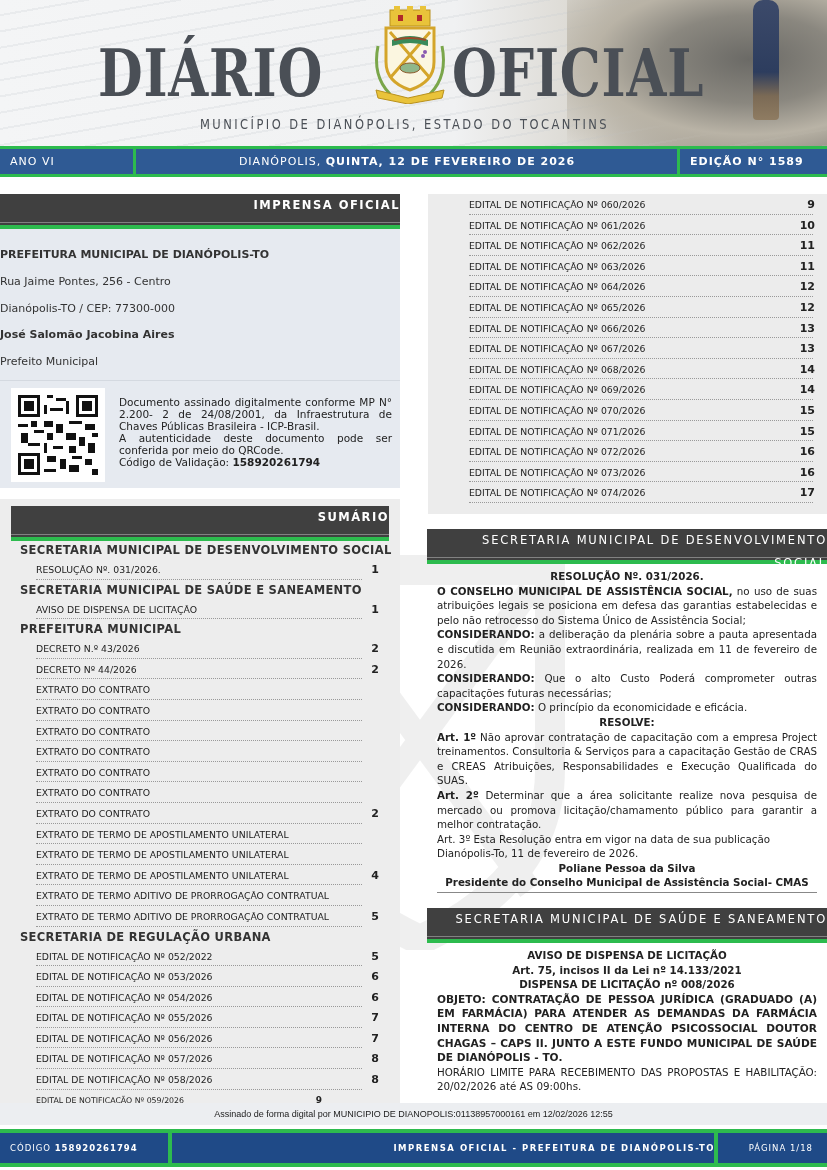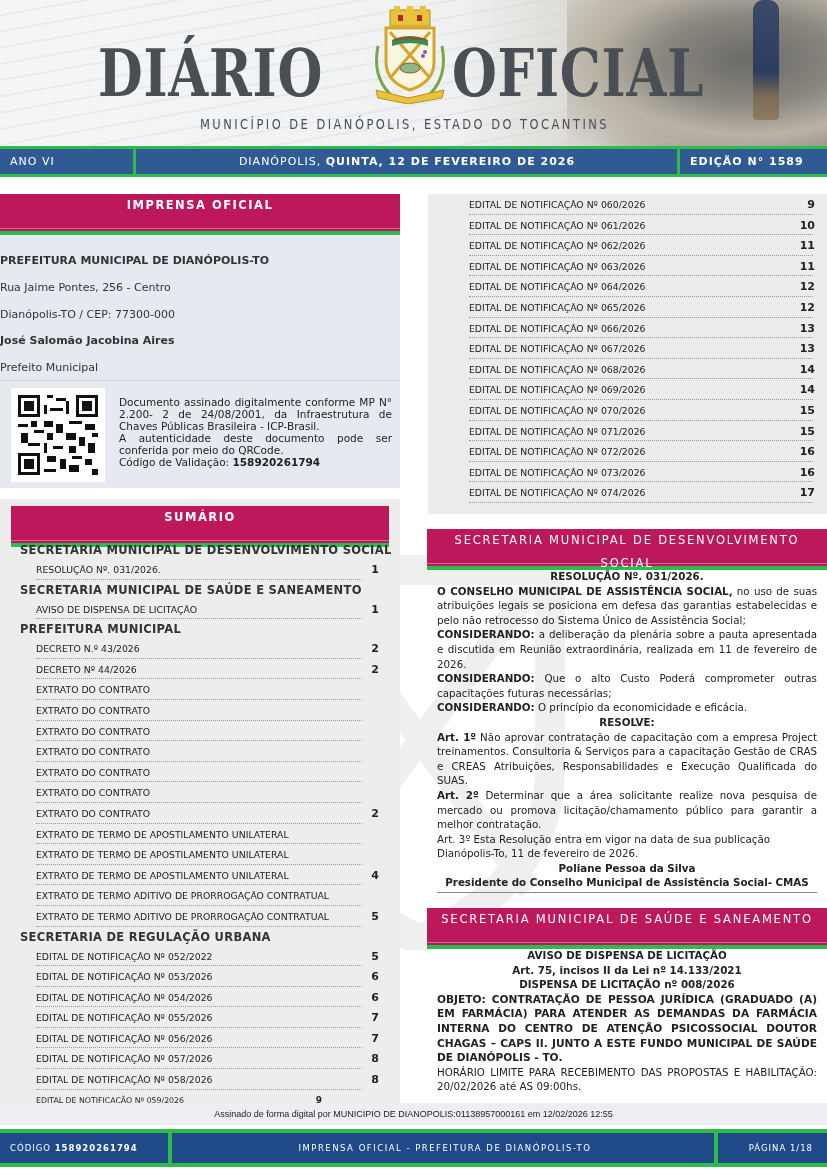--- a/index.html
+++ b/index.html
@@ -26,22 +26,22 @@
   .info-bar { position: absolute; left: 0; top: 146px; width: 827px; height: 31px; background: #2f5a94;
     border-top: 3px solid #2dbb4e; border-bottom: 3px solid #2dbb4e; color: #fff; }
   .info-bar .cell { position: absolute; top: 0; height: 25px; line-height: 25px; font-size: 11px; letter-spacing: 1px; }
   .info-bar .c1 { left: 10px; }
   .info-bar .sep { position: absolute; top: 0; width: 3px; height: 25px; background: #2dbb4e; }
   .info-bar .c2 { left: 137px; width: 540px; text-align: center; }
   .info-bar .c3 { left: 690px; font-weight: bold; letter-spacing: 1px; }
 
   
   .imprensa { position: absolute; left: 0; top: 194px; width: 400px; height: 294px; background: #e6eaf0; }
-  .sec-head { background: #be185d; color: #fff; text-align: center; font-weight: bold; font-size: 11.5px; letter-spacing: 1.5px;
-    height: 41px; line-height: 23px; border-bottom: 4px solid #2dbb4e; position: relative; }
+  .sec-head { background: #404040; color: #fff; text-align: right; font-weight: bold; font-size: 11.5px; letter-spacing: 1.5px;
+    height: 35px; line-height: 23px; border-bottom: 4px solid #2dbb4e; position: relative; }
   .sec-head::after { content: ""; position: absolute; left: 0; right: 0; bottom: 2px; height: 1px; background: rgba(255,255,255,0.35); }
   .imp-body { text-align: left; font-size: 11px; color: #333; }
   .imp-body .org { font-weight: bold; margin-top: 19px; }
   .imp-body .line { margin-top: 14px; }
   .imp-body .mayor { font-weight: bold; margin-top: 13px; }
   .qr-row { position: absolute; left: 0; top: 186px; width: 400px; height: 104px; border-top: 1px solid #d4d9e0; }
   .qr { position: absolute; left: 11px; top: 7px; width: 94px; height: 94px; background: #fff; padding: 7px; }
   .qr svg { width: 80px; height: 80px; display: block; }
   .qr-text { position: absolute; left: 119px; top: 15px; width: 273px; font-size: 10.5px; line-height: 12px; text-align: justify; color: #222; }
   .qr-text b { font-weight: bold; }
@@ -81,21 +81,21 @@
   .wm { position: absolute; left: 230px; top: 530px; width: 380px; height: 420px; opacity: 0.06; pointer-events: none; }
 
   
   .signed { position: absolute; left: 0; top: 1103px; width: 827px; height: 22px; background: #eceef1; text-align: center;
     font-size: 9px; line-height: 22px; color: #222; font-family: "Liberation Sans", sans-serif; }
   .footer-bar { position: absolute; left: 0; top: 1129px; width: 827px; height: 38px; background: #1f4a87;
     border-top: 4px solid #2dbb4e; border-bottom: 4px solid #2dbb4e; color: #fff; }
   .footer-bar .cell { position: absolute; top: 0; height: 30px; line-height: 30px; font-size: 8.5px; letter-spacing: 1px; }
   .footer-bar .sep { position: absolute; top: 0; width: 4px; height: 30px; background: #2dbb4e; }
   .footer-bar .f1 { left: 10px; }
-  .footer-bar .f2 { left: 175px; width: 540px; text-align: center; font-weight: normal; letter-spacing: 1.5px; }
+  .footer-bar .f2 { left: 175px; width: 540px; text-align: right; font-weight: bold; letter-spacing: 1.5px; }
   .footer-bar .f3 { right: 14px; }
 </style>
 </head>
 <body>
 
 <div class="masthead">
   <div class="stripes"></div>
   <div class="road"></div>
   <div class="statue"></div>
   <div class="title-left">DIÁRIO</div>

